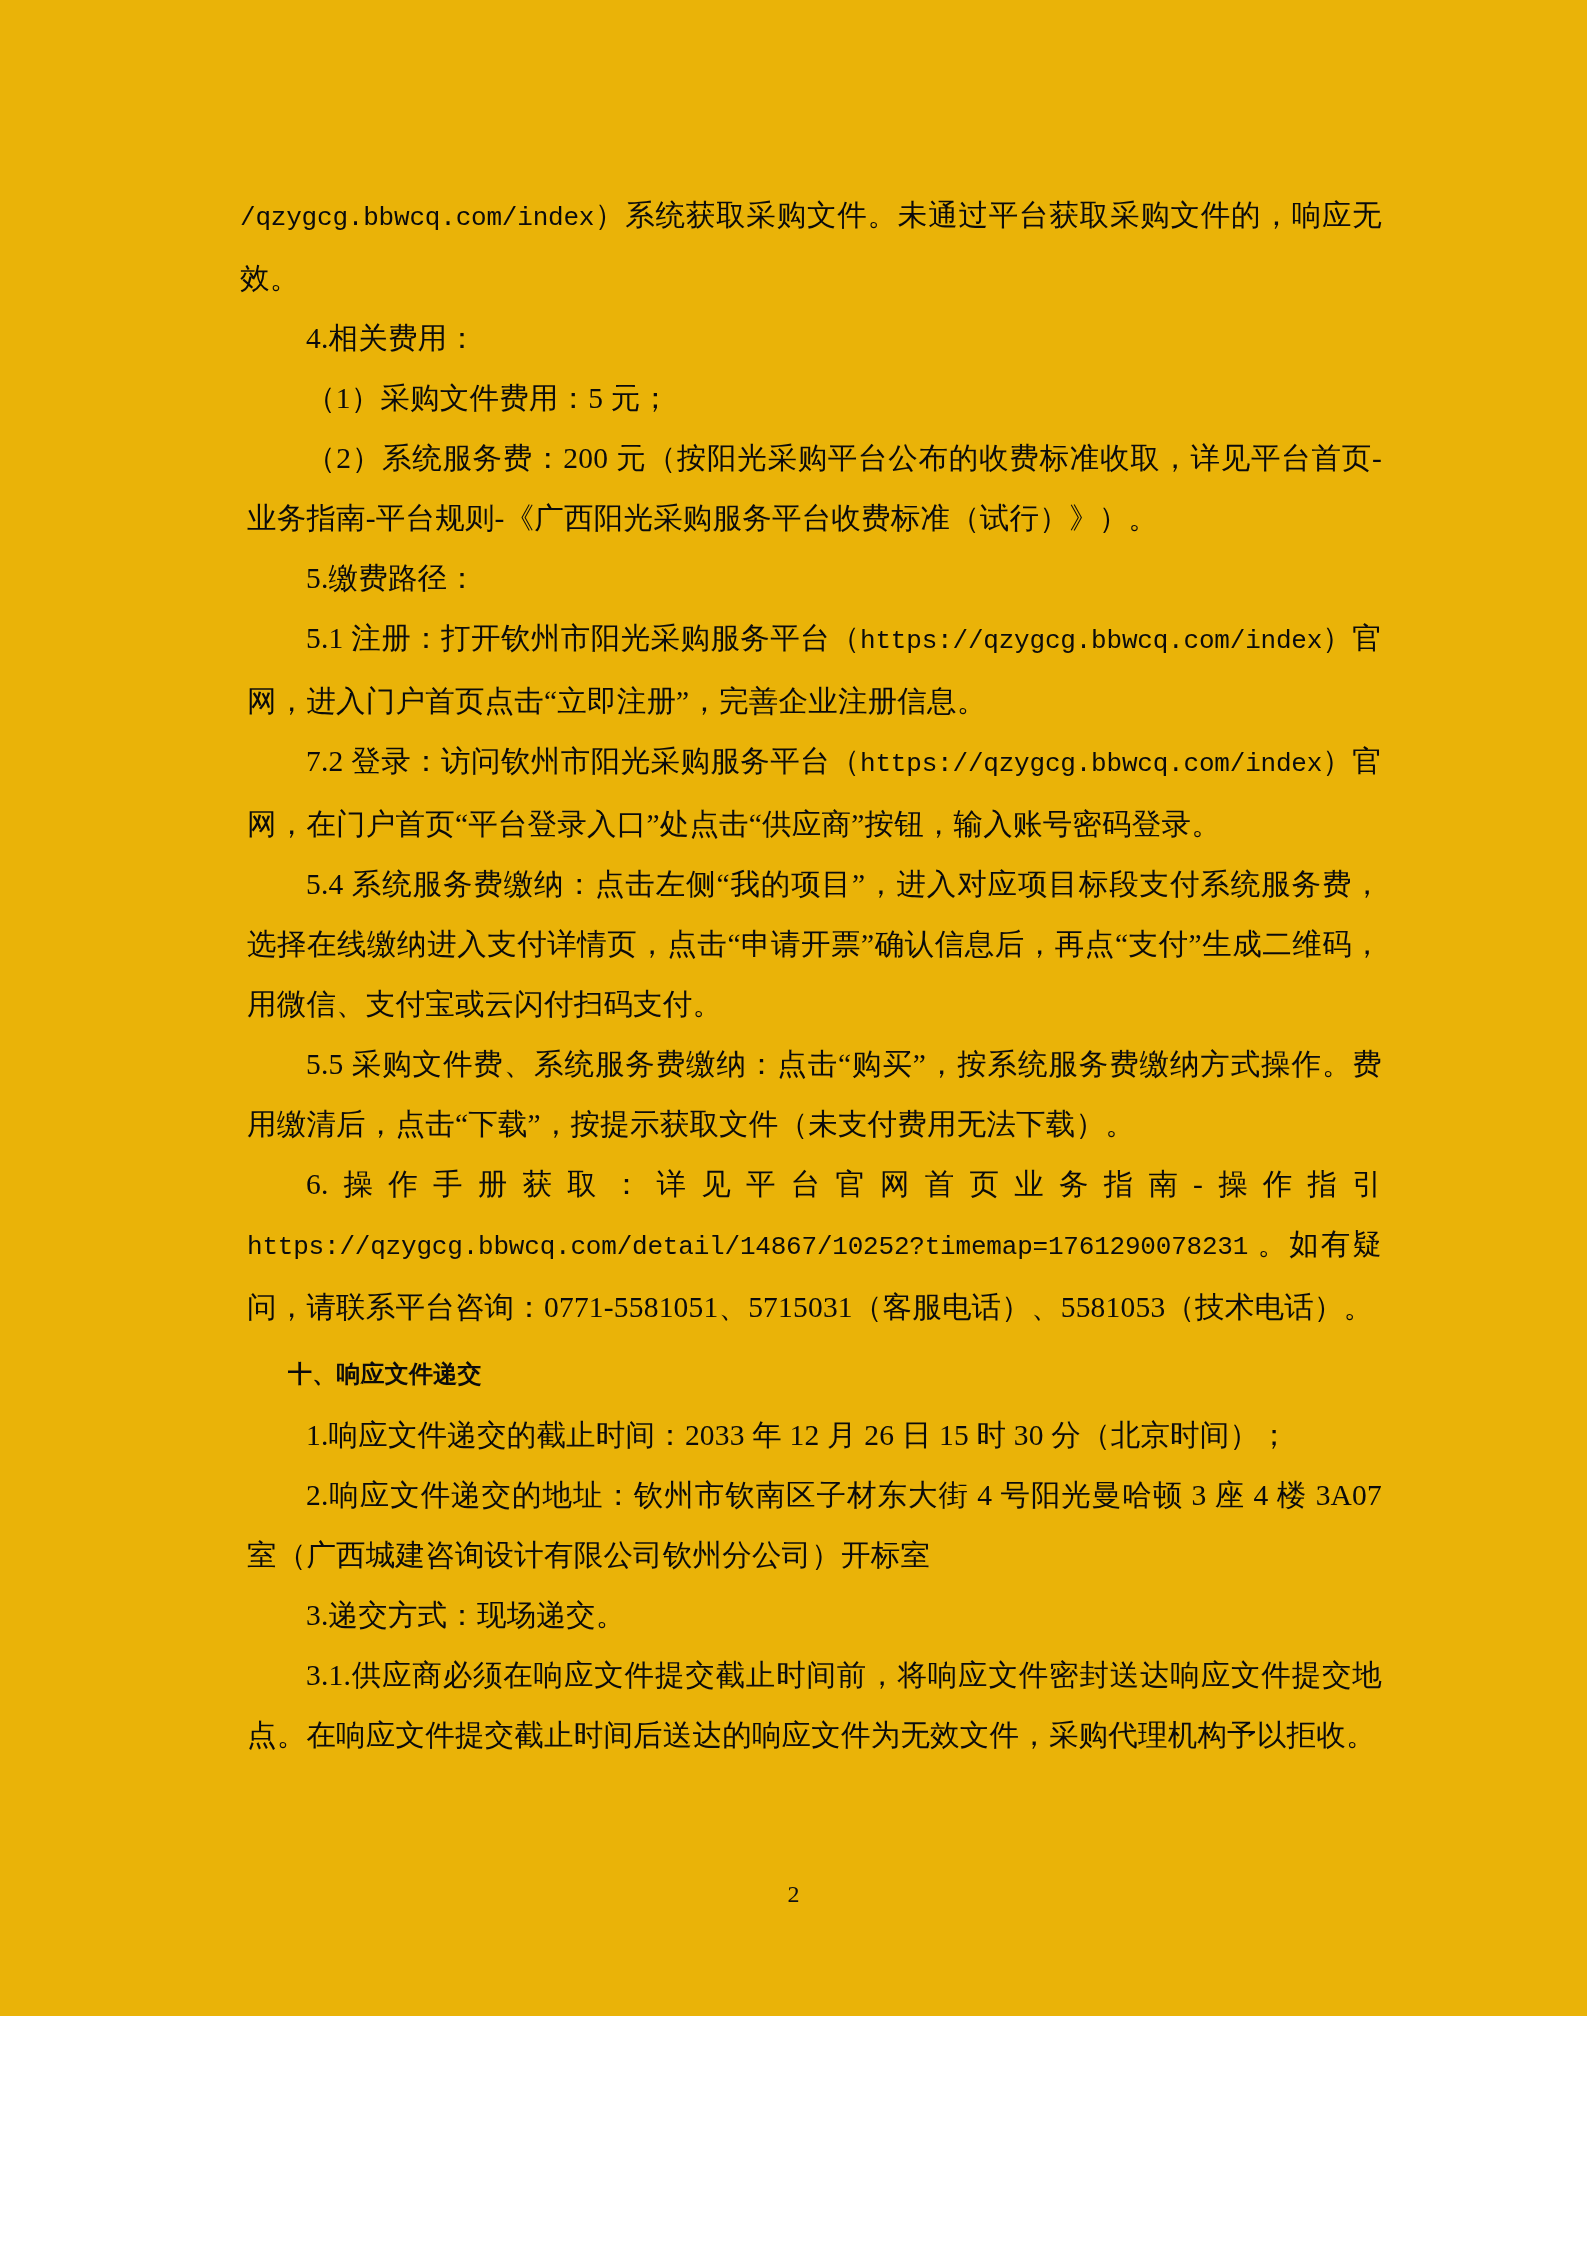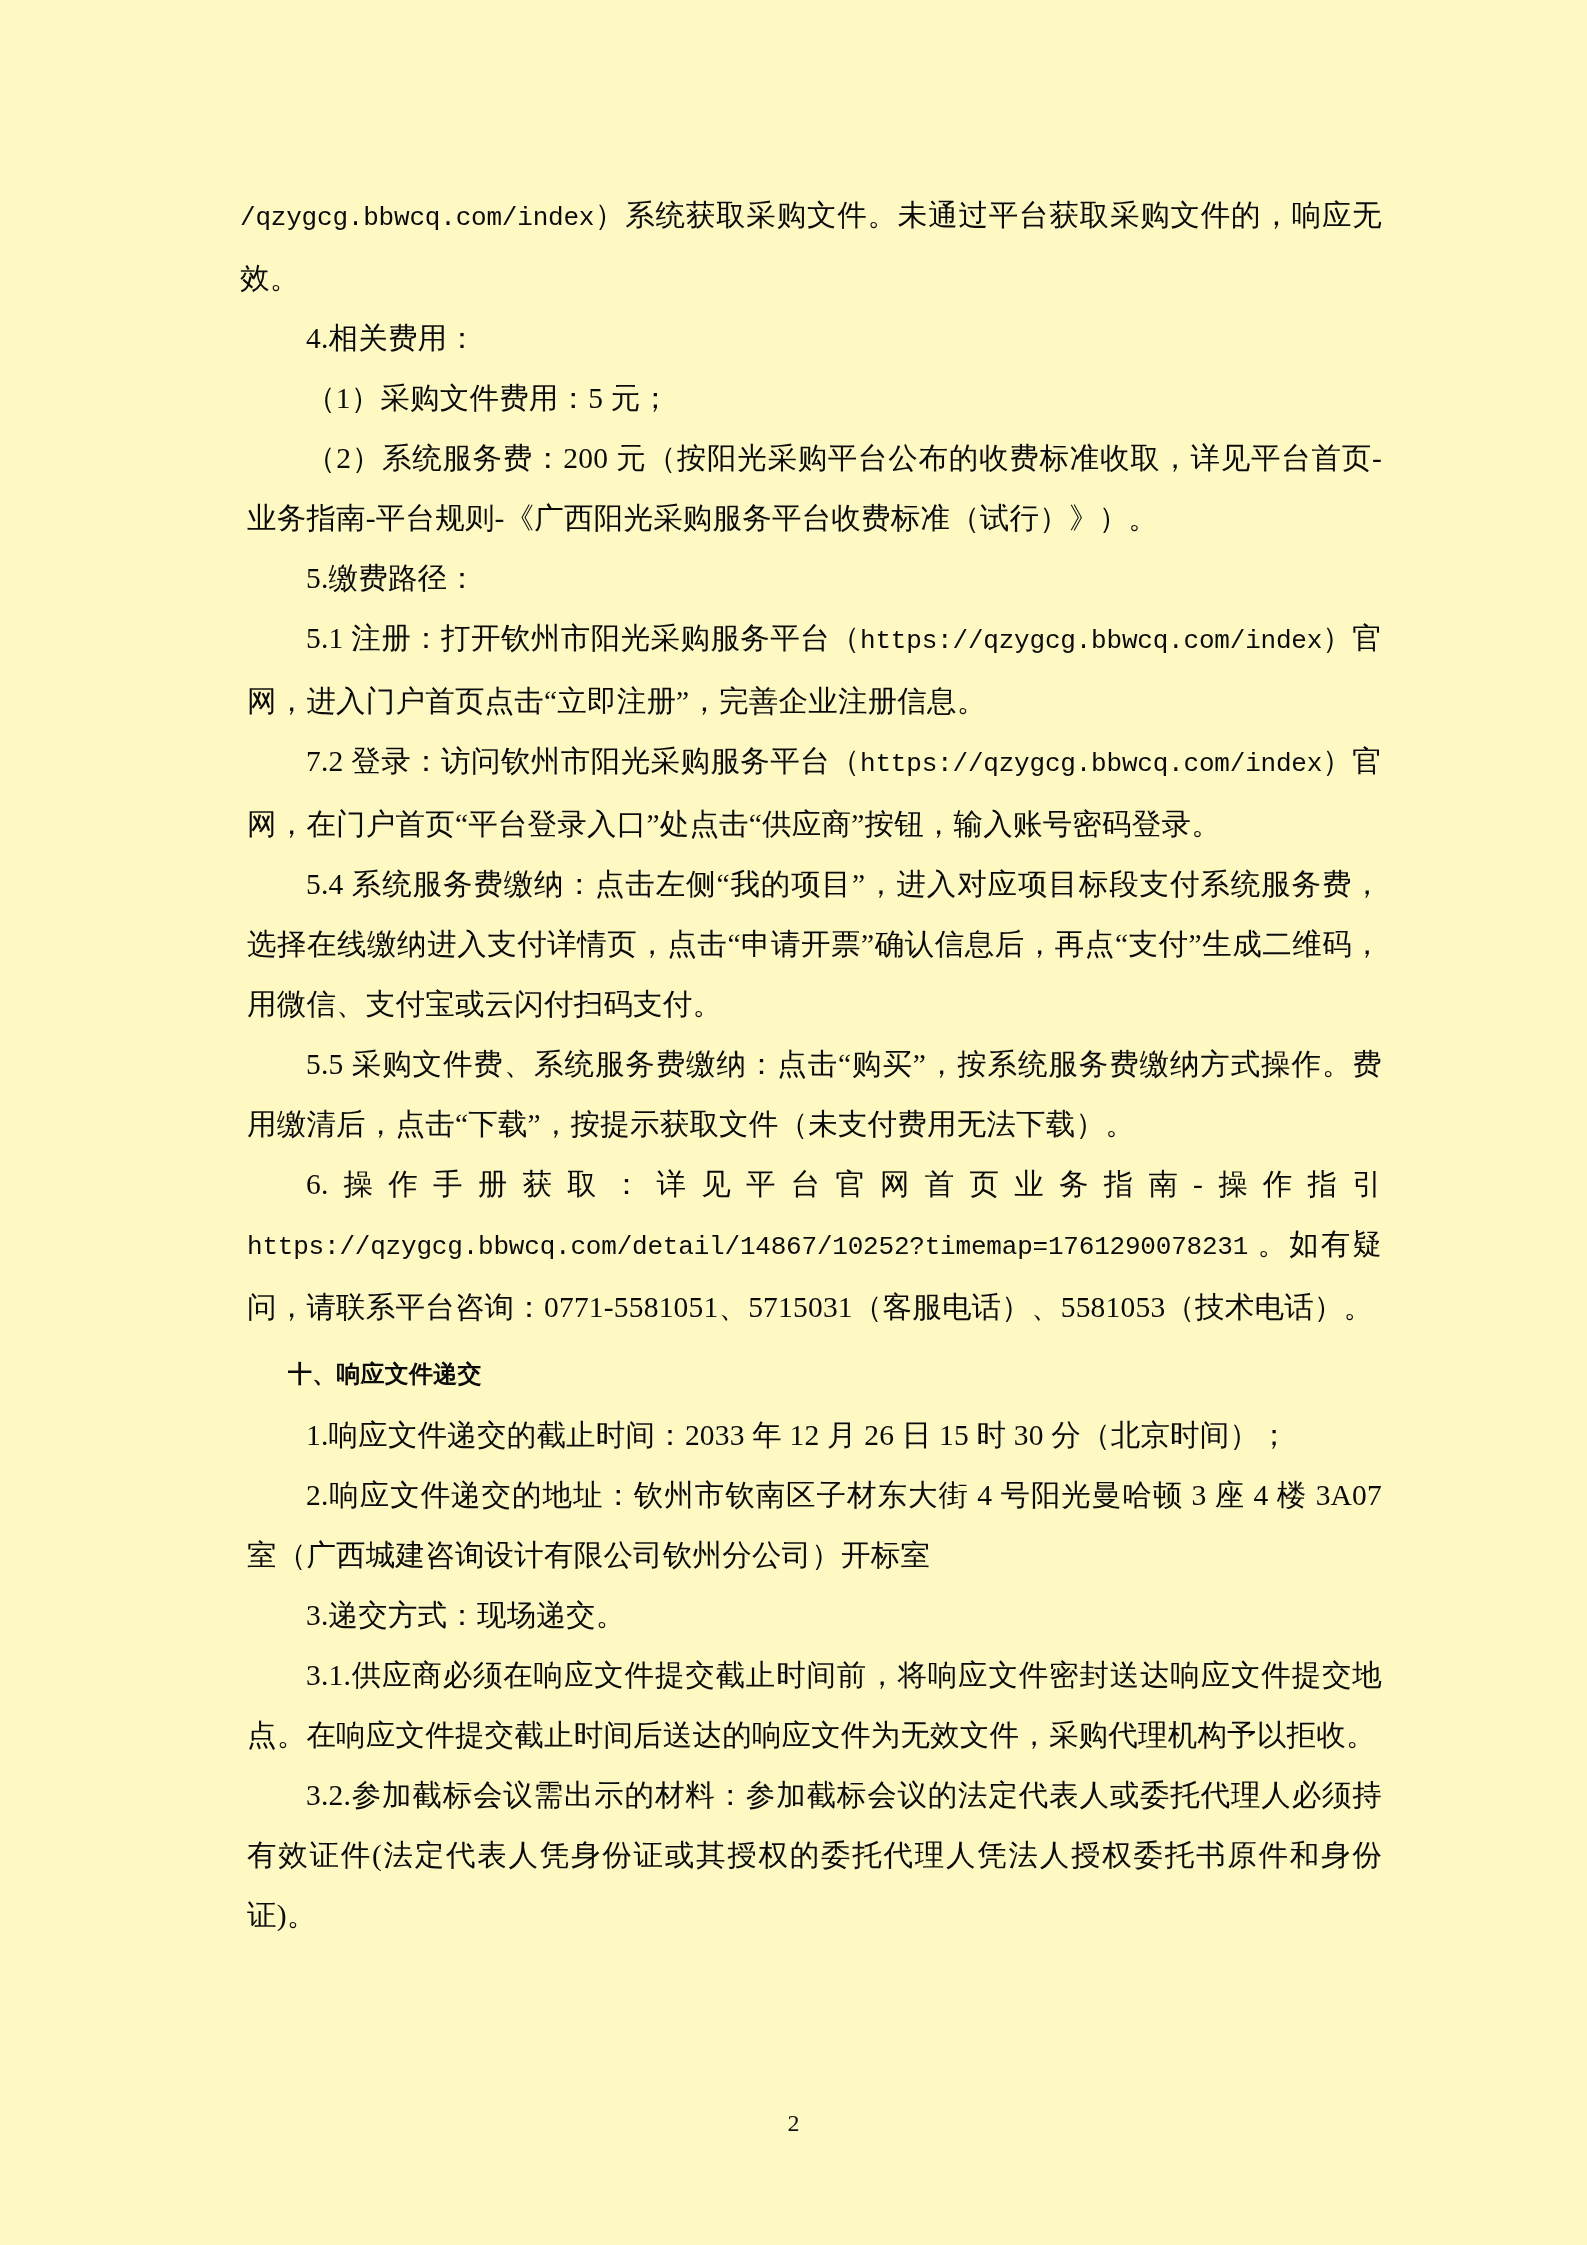--- a/index.html
+++ b/index.html
@@ -3,22 +3,22 @@
 <meta charset="utf-8">
 <style>
   html, body {
     margin: 0;
     padding: 0;
     background: #ffffff;
   }
   .page {
     position: relative;
     width: 1587px;
-    height: 2245px;
-    background: #fef9c3;
+    height: 2016px;
+    background: #eab308;
     margin: 0 auto;
     box-sizing: border-box;
     padding: 185px 205px 0 240px;
     font-family: "Liberation Serif", "DejaVu Serif", serif;
     color: #0b0b0b;
   }
   .body-text {
     font-size: 29.5px;
     line-height: 60px;
     text-align: justify;
@@ -72,17 +72,16 @@
         <p class="ind"><span>5.4 系统服务费缴纳：点击左侧“我的项目”，进入对应项目标段支付系统服务费，选择在线缴纳进入支付详情页，点击“申请开票”确认信息后，再点“支付”生成二维码，用微信、支付宝或云闪付扫码支付。</span></p>
         <p class="ind"><span>5.5 采购文件费、系统服务费缴纳：点击“购买”，按系统服务费缴纳方式操作。费用缴清后，点击“下载”，按提示获取文件（未支付费用无法下载）。</span></p>
         <p class="ind"><span>6.操作手册获取：详见平台官网首页业务指南-操作指引 </span><span class="mono">https://qzygcg.bbwcq.com/detail/14867/10252?timemap=1761290078231</span><span> 。如有疑问，请联系平台咨询：0771-5581051、5715031（客服电话）、5581053（技术电话）。</span></p>
       </div>
     <p class="heading">十、响应文件递交</p>
     <div id="paras-section">
         <p class="ind"><span>1.响应文件递交的截止时间：2033 年 12 月 26 日 15 时 30 分（北京时间）；</span></p>
         <p class="ind"><span>2.响应文件递交的地址：钦州市钦南区子材东大街 4 号阳光曼哈顿 3 座 4 楼 3A07 室（广西城建咨询设计有限公司钦州分公司）开标室</span></p>
         <p class="ind"><span>3.递交方式：现场递交。</span></p>
         <p class="ind"><span>3.1.供应商必须在响应文件提交截止时间前，将响应文件密封送达响应文件提交地点。在响应文件提交截止时间后送达的响应文件为无效文件，采购代理机构予以拒收。</span></p>
-        <p class="ind"><span>3.2.参加截标会议需出示的材料：参加截标会议的法定代表人或委托代理人必须持有效证件(法定代表人凭身份证或其授权的委托代理人凭法人授权委托书原件和身份证)。</span></p>
       </div>
   </div>
   <div class="pagenum">2</div>
 </div>
 
 </body></html>

